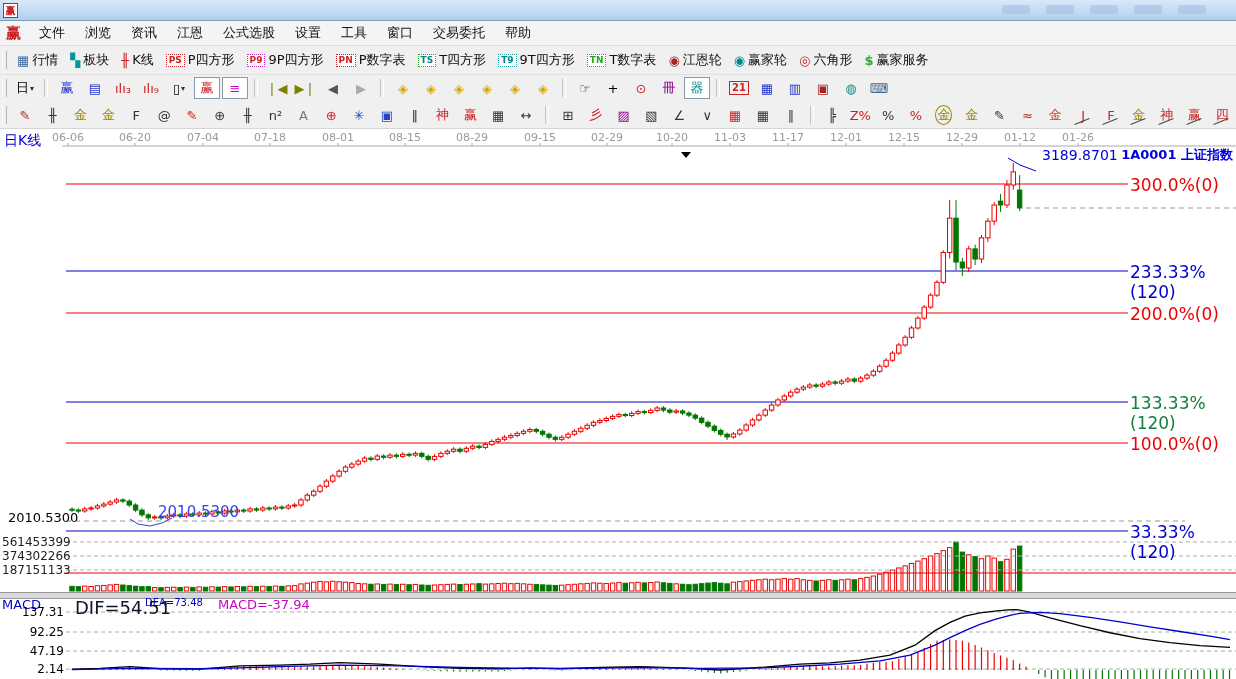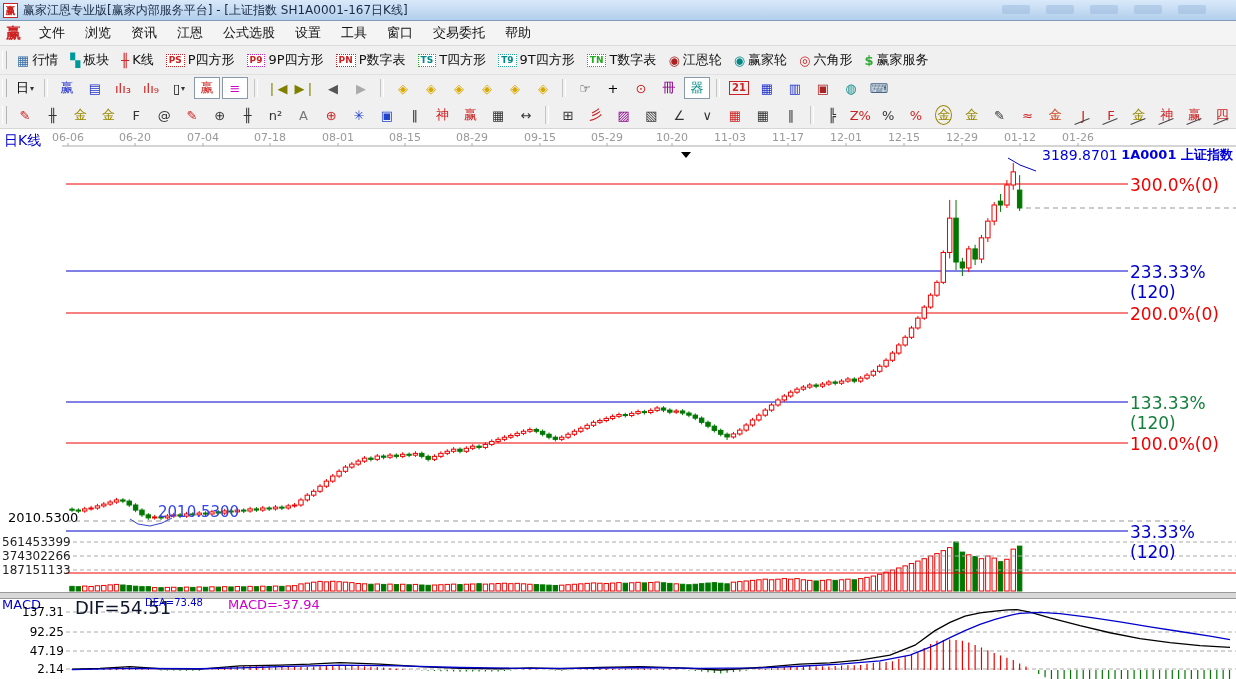--- a/index.html
+++ b/index.html
@@ -47,28 +47,27 @@
   .gann-label{position:absolute;left:1130px;font-size:17px;}
   #axis-price{left:8px;top:381px;font-size:13px;color:#000;}
   #inchart-price{left:158px;top:374px;font-size:15px;color:#3344ee;}
   .vol-label{position:absolute;left:2px;width:62px;text-align:right;font-size:12px;color:#222;}
   #splitter{position:absolute;top:463px;left:0;width:1236px;height:5px;background:#d8d8d8;
     border-top:1px solid #9a9a9a;border-bottom:1px solid #9a9a9a;}
   .macd-axis{position:absolute;left:2px;width:62px;text-align:right;font-size:12px;color:#000;}
   #macd-hdr-name{left:2px;top:468px;font-size:13px;color:#0000cc;}
   #macd-hdr-dif{left:75px;top:468px;font-size:18px;color:#0f172a;}
   #macd-hdr-dea{left:145px;top:468px;font-size:10px;color:#0000cc;text-align:center;}
-  #macd-hdr-macd{left:228px;top:468px;font-size:13px;color:#cc00cc;}
+  #macd-hdr-macd{left:218px;top:468px;font-size:13px;color:#cc00cc;}
 </style>
 </head>
 <body>
 
 <div id="titlebar">
   <span id="title-logo">赢</span>
-  <span>赢家江恩专业版[赢家内部服务平台] - [上证指数  SH1A0001-167日K线]</span>
   <span id="ghosts">
       <span class="ghost"></span>
       <span class="ghost"></span>
       <span class="ghost"></span>
       <span class="ghost"></span>
       <span class="ghost"></span>
     </span>
 </div>
 
 <div id="menubar">
@@ -1069,21 +1068,21 @@
   <div id="inchart-price" class="abs">2010.5300</div>
   <div id="date-row">
       <span class="datelbl" style="left: 68px;">06-06</span>
       <span class="datelbl" style="left: 135px;">06-20</span>
       <span class="datelbl" style="left: 203px;">07-04</span>
       <span class="datelbl" style="left: 270px;">07-18</span>
       <span class="datelbl" style="left: 338px;">08-01</span>
       <span class="datelbl" style="left: 405px;">08-15</span>
       <span class="datelbl" style="left: 472px;">08-29</span>
       <span class="datelbl" style="left: 540px;">09-15</span>
-      <span class="datelbl" style="left: 607px;">05-29</span>
+      <span class="datelbl" style="left: 607px;">02-29</span>
       <span class="datelbl" style="left: 672px;">10-20</span>
       <span class="datelbl" style="left: 730px;">11-03</span>
       <span class="datelbl" style="left: 788px;">11-17</span>
       <span class="datelbl" style="left: 846px;">12-01</span>
       <span class="datelbl" style="left: 904px;">12-15</span>
       <span class="datelbl" style="left: 962px;">12-29</span>
       <span class="datelbl" style="left: 1020px;">01-12</span>
       <span class="datelbl" style="left: 1078px;">01-26</span>
     </div>
   <div id="gann-labels">

